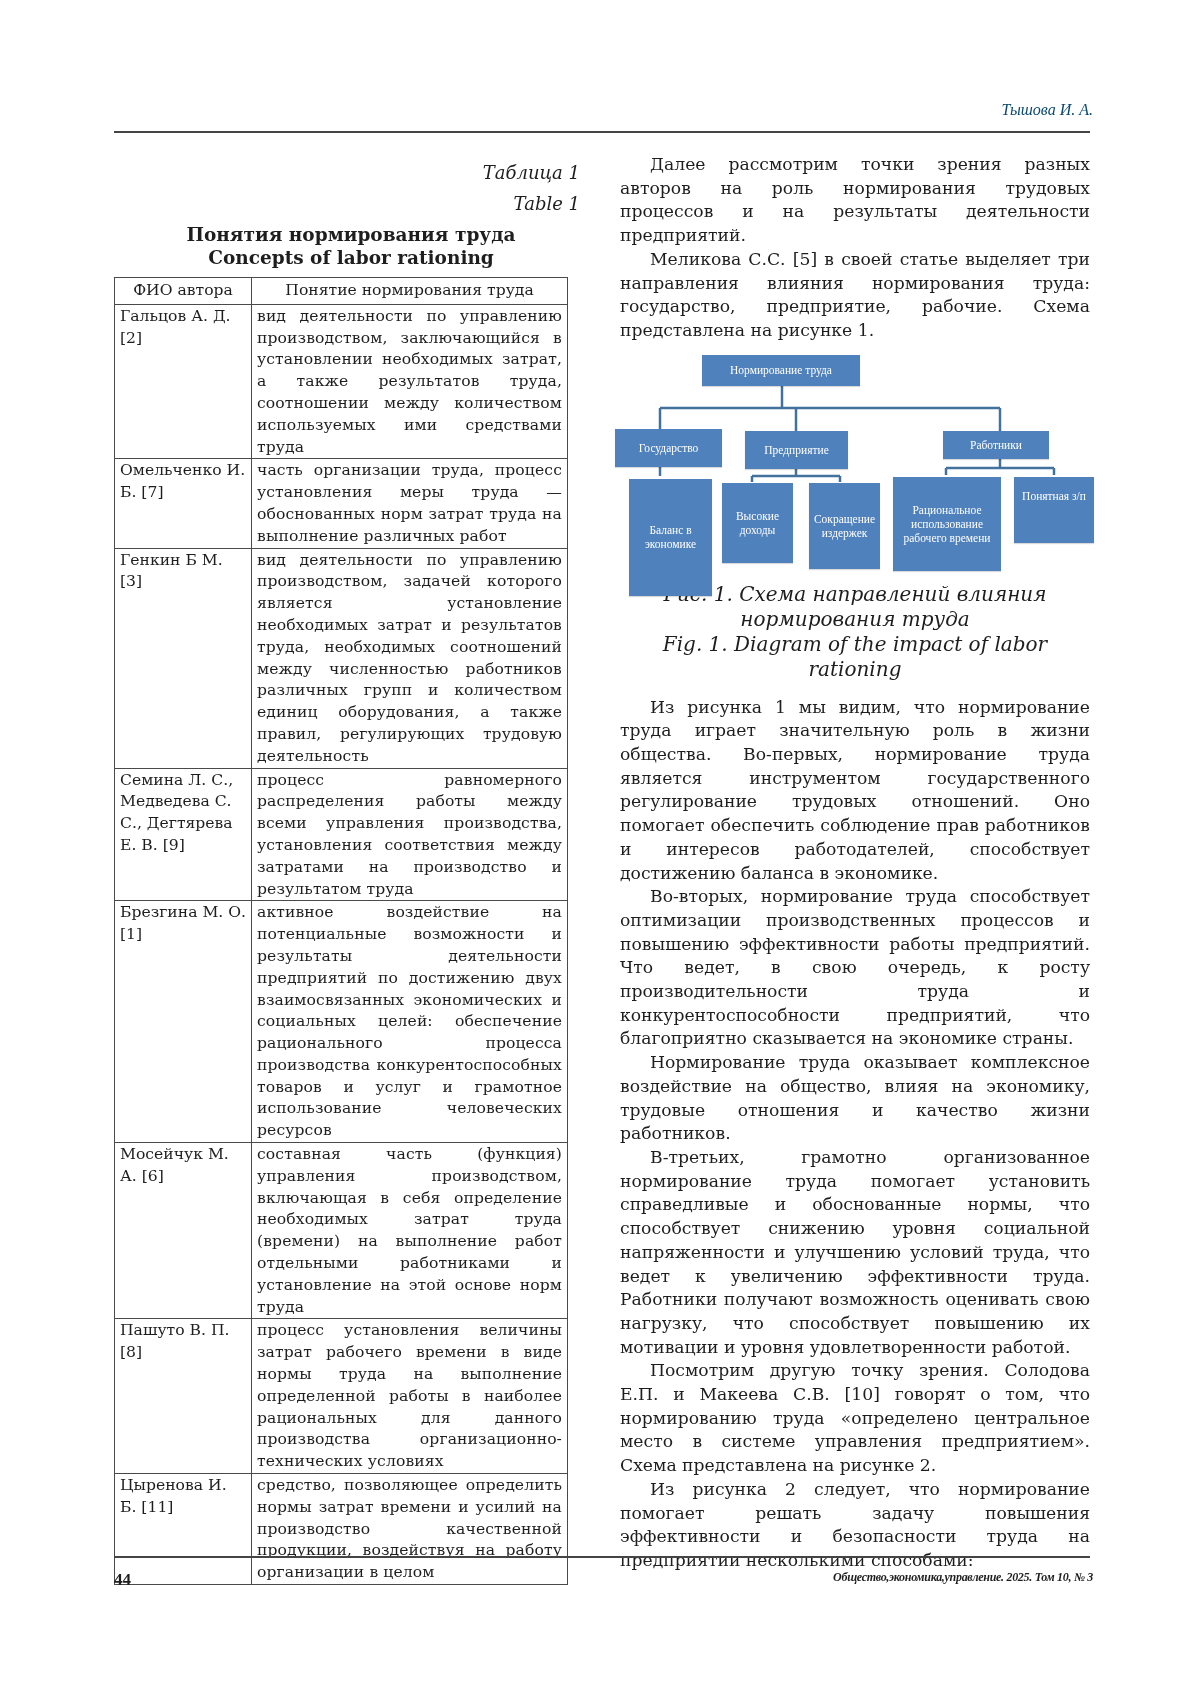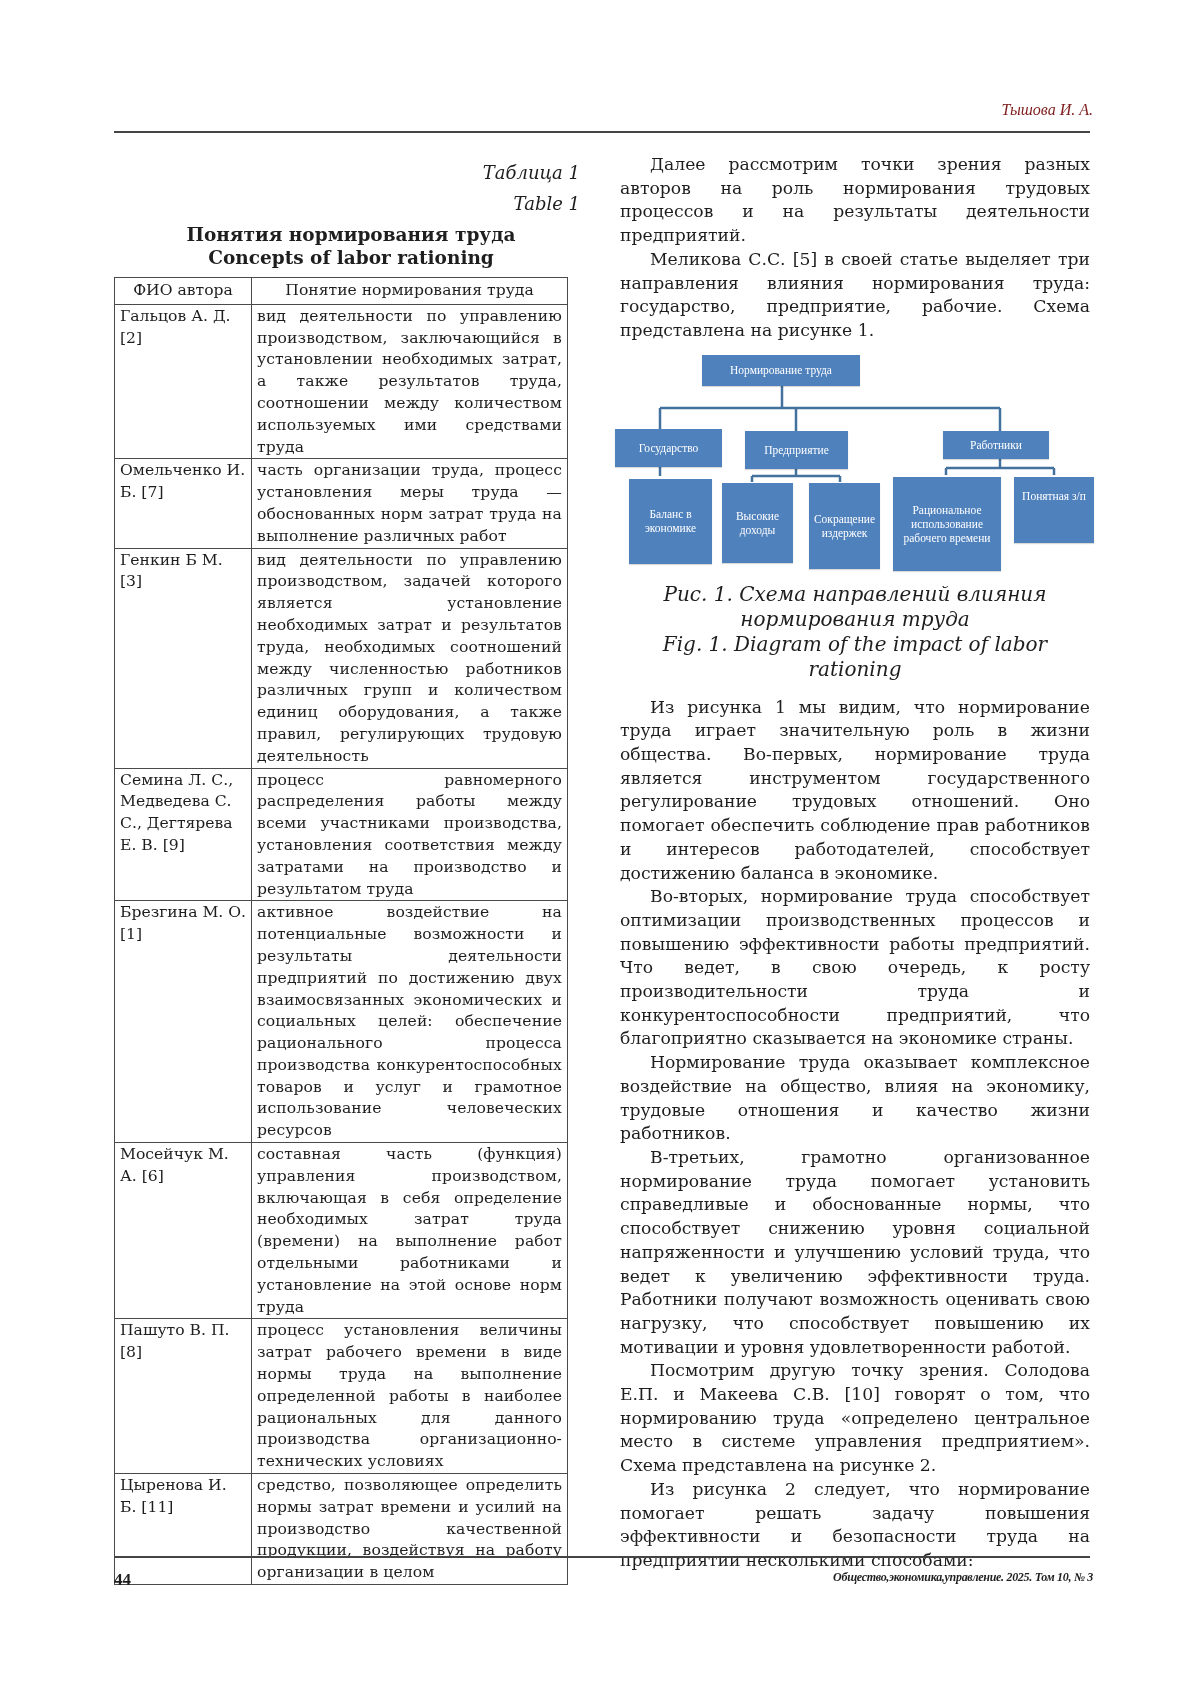--- a/index.html
+++ b/index.html
@@ -1,19 +1,19 @@
 <!DOCTYPE html>
 <html><head>
 <meta charset="utf-8">
 <style>
   html, body { margin: 0; padding: 0; background: #ffffff; }
   body { width: 1200px; height: 1697px; position: relative; overflow: hidden;
          font-family: "DejaVu Serif", "Liberation Serif", serif; color: #1e1e1e; }
   .running-head { position: absolute; top: 101px; right: 107px;
-                  font-family: "Liberation Serif", serif; font-style: italic; font-size: 16px; color: #7f1d1d; }
+                  font-family: "Liberation Serif", serif; font-style: italic; font-size: 16px; color: #0c4a6e; }
   .top-rule { position: absolute; top: 131px; left: 114px; width: 976px; height: 2px; background: #444; }
   .bottom-rule { position: absolute; top: 1556px; left: 114px; width: 976px; height: 2px; background: #444; }
   .page-num { position: absolute; top: 1570px; left: 114px; font-family: "Liberation Serif", serif;
               font-weight: bold; font-size: 17px; }
   .journal { position: absolute; top: 1570px; right: 107px; font-family: "Liberation Serif", serif;
              font-weight: bold; font-style: italic; font-size: 12px; letter-spacing: -0.3px; }
 
   .col-left { position: absolute; left: 114px; top: 153px; width: 474px; }
   .col-right { position: absolute; left: 620px; top: 153px; width: 470px; }
 
@@ -66,21 +66,21 @@
       <tr>
         <td class="author">Омельчен­ко И. Б. [7]</td>
         <td class="definition">часть организации труда, процесс установления меры труда — обоснованных норм затрат труда на выполнение различных работ</td>
       </tr>
       <tr>
         <td class="author">Генкин Б М. [3]</td>
         <td class="definition">вид деятельности по управлению производством, задачей которого является установление необходимых затрат и результатов труда, необходимых соотношений между численностью работников различных групп и количеством единиц оборудования, а также правил, регулирующих трудовую деятельность</td>
       </tr>
       <tr>
         <td class="author">Семина Л. С., Медведе­ва С. С., Дег­тярева Е. В. [9]</td>
-        <td class="definition">процесс равномерного распределения работы между всеми участниками производства, установления соответствия между затратами на производство и результатом труда</td>
+        <td class="definition">процесс равномерного распределения работы между всеми управления производства, установления соответствия между затратами на производство и результатом труда</td>
       </tr>
       <tr>
         <td class="author">Брезгина М. О. [1]</td>
         <td class="definition">активное воздействие на потенциальные возможности и результаты деятельности предприятий по достижению двух взаимосвязанных экономических и социальных целей: обеспечение рационального процесса производства конкурентоспособных товаров и услуг и грамотное использование человеческих ресурсов</td>
       </tr>
       <tr>
         <td class="author">Мосей­чук М. А. [6]</td>
         <td class="definition">составная часть (функция) управления производством, включающая в себя определение необходимых затрат труда (времени) на выполнение работ отдельными работниками и установление на этой основе норм труда</td>
       </tr>
       <tr>
@@ -115,21 +115,21 @@
         <line x1="380" y1="108" x2="380" y2="117"></line>
         <line x1="326" y1="117" x2="434" y2="117"></line>
         <line x1="326" y1="117" x2="326" y2="124"></line>
         <line x1="434" y1="117" x2="434" y2="124"></line>
       </g>
     </svg>
     <div class="box" style="left:82px; top:4px; width:158px; height:31px;">Нормирование труда</div>
     <div class="box" style="left:-5px; top:78px; width:107px; height:38px;">Государство</div>
     <div class="box" style="left:125px; top:80px; width:103px; height:38px;">Предприятие</div>
     <div class="box" style="left:323px; top:80px; width:106px; height:28px;">Работники</div>
-    <div class="box" style="left:9px; top:128px; width:77px; height:85px; padding:0 3px;">Баланс в экономике</div>
+    <div class="box" style="left:9px; top:128px; width:77px; height:85px; padding:16px 3px;">Баланс в экономике</div>
     <div class="box" style="left:102px; top:132px; width:71px; height:80px;">Высокие доходы</div>
     <div class="box" style="left:189px; top:132px; width:71px; height:86px;">Сокращение издержек</div>
     <div class="box" style="left:273px; top:126px; width:104px; height:94px; padding:0 2px;">Рациональное использование рабочего времени</div>
     <div class="box" style="left:394px; top:126px; width:80px; height:66px; align-items:flex-start; padding-top:12px; box-sizing:border-box;">Понятная з/п</div>
   </div>
 
   <p class="caption" style="margin-top:6px;">Рис. 1. Схема направлений влияния нормирования труда</p>
   <p class="caption" style="margin-bottom:14px;">Fig. 1. Diagram of the impact of labor rationing</p>
 
   <p class="para indent">Из рисунка 1 мы видим, что нормирование труда играет значительную роль в жизни общества. Во-первых, нормирование труда является инструментом государственного регулирование трудовых отношений. Оно помогает обеспечить соблюдение прав работников и интересов работодателей, способствует достижению баланса в экономике.</p>

